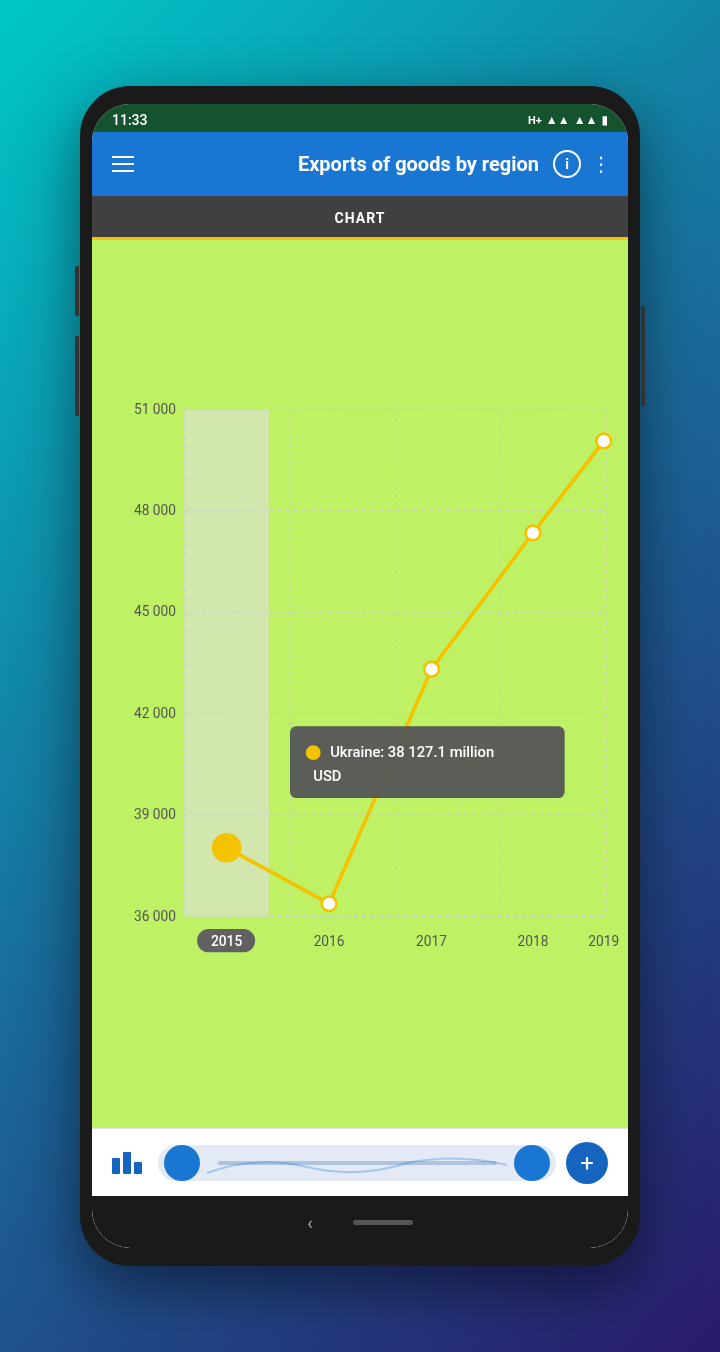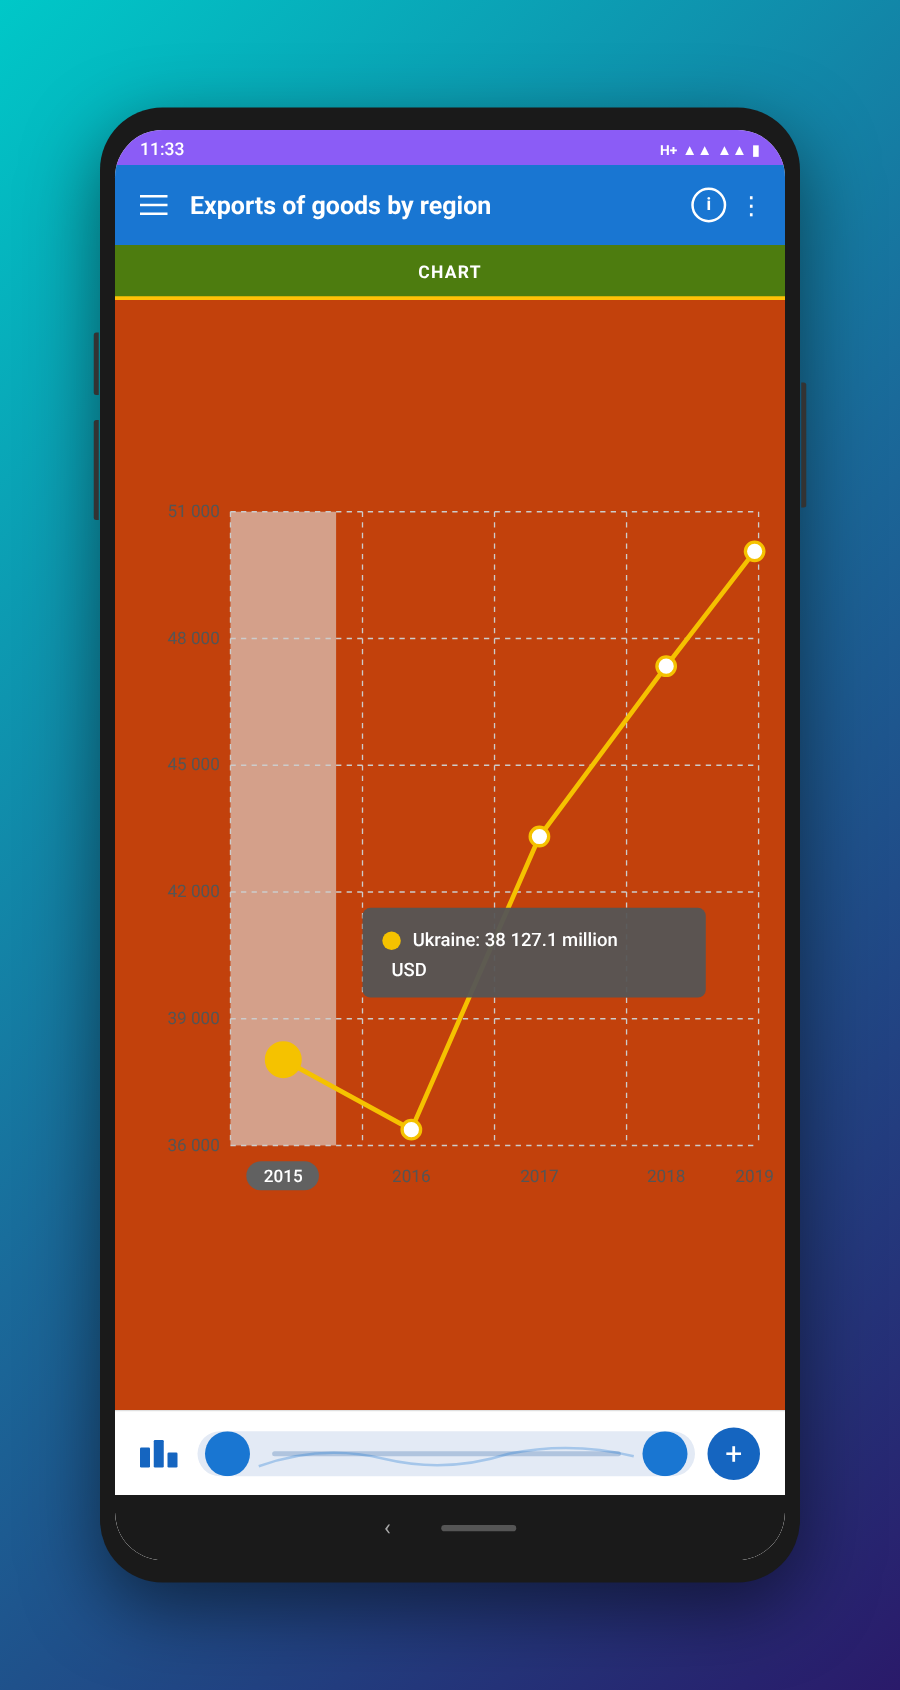--- a/index.html
+++ b/index.html
@@ -25,21 +25,21 @@
       width: 100%;
       height: 100%;
       background: #f5f5f5;
       border-radius: 38px;
       overflow: hidden;
       display: flex;
       flex-direction: column;
     }
     
     .status-bar {
-      background: #8b5cf6;
+      background: #14532d;
       display: flex;
       justify-content: space-between;
       align-items: center;
       padding: 8px 20px 4px;
       color: white;
       font-size: 14px;
       font-weight: 500;
     }
     .status-right {
       display: flex;
@@ -48,20 +48,21 @@
       font-size: 12px;
     }
     
     .app-bar {
       background: #1976d2;
       display: flex;
       align-items: center;
       padding: 10px 16px;
       gap: 14px;
       min-height: 64px;
+      text-align: right;
     }
     .menu-icon {
       color: white;
       font-size: 22px;
       cursor: pointer;
       display: flex;
       flex-direction: column;
       gap: 5px;
       padding: 4px;
     }
@@ -97,21 +98,21 @@
       cursor: pointer;
     }
     .dots-icon {
       color: white;
       font-size: 20px;
       cursor: pointer;
       letter-spacing: 1px;
     }
     
     .tabs {
-      background: #4d7c0f;
+      background: #404040;
       display: flex;
       flex-direction: column;
     }
     .tab {
       flex: 1;
       text-align: center;
       padding: 14px;
       color: white;
       font-size: 14px;
       font-weight: 700;
@@ -124,21 +125,21 @@
       position: absolute;
       bottom: 0;
       left: 0;
       right: 0;
       height: 3px;
       background: #ffc107;
     }
     
     .chart-container {
       flex: 1;
-      background: #c2410c;
+      background: #bef264;
       position: relative;
       overflow: hidden;
       padding-left: 29px;
     }
     .chart-svg {
       width: 100%;
       height: 100%;
     }
     
     .bottom-bar {

